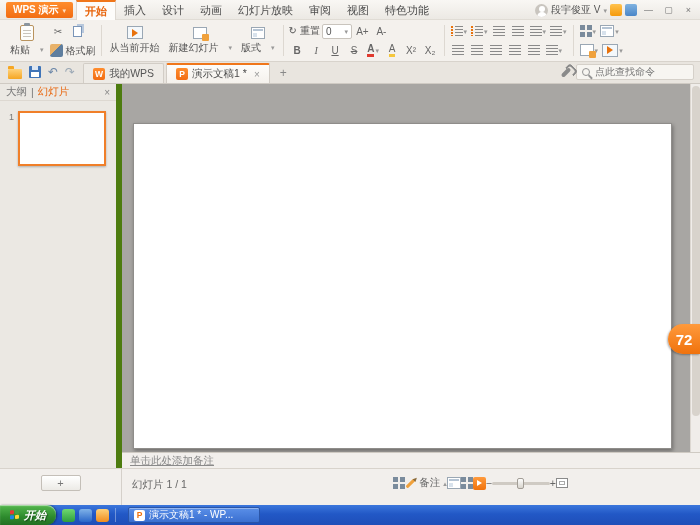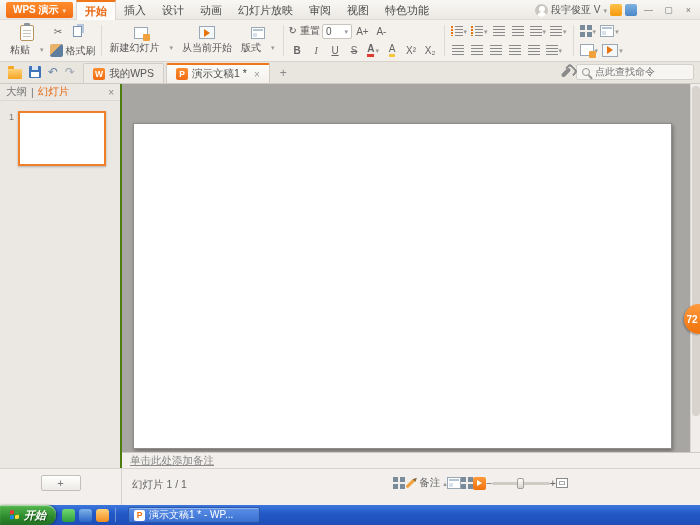--- a/index.html
+++ b/index.html
@@ -97,21 +97,21 @@
   .newtab { width:17px; height:17px; margin:0 0 2px 3px; display:flex; align-items:center; justify-content:center;
     color:#888; font-size:12px; border-radius:2px; }
   .tb-right2 { margin-left:auto; display:flex; align-items:center; gap:8px; padding:0 6px 3px 0; }
   .searchbox { display:flex; align-items:center; gap:5px; width:118px; height:16px; padding:0 5px;
     border:1px solid #d5d0c9; background:#f7f5f1; border-radius:2px; }
   .searchbox input { border:none; outline:none; background:transparent; width:86px; font-size:10px; color:#777;
     font-family:Liberation Mono, monospace; }
 
   
   #sidebar { position:absolute; left:0; top:84px; width:122px; height:384px;
-    background:#ebe8e3; border-right:2px solid #4d7c0f; }
+    background:#ebe8e3; border-right:6px solid #4d7c0f; }
   .sb-head { height:17px; display:flex; align-items:center; gap:4px; padding:0 6px; font-size:10.5px;
     border-bottom:1px solid #ddd8d1; }
   .sb-head .on { color:#e8650d; font-weight:normal; }
   .sb-head .off { color:#777; }
   .sb-close { margin-left:auto; color:#888; font-size:10px; }
   .thumbrow { display:flex; margin-top:10px; }
   .thumbnum { width:18px; text-align:right; padding-right:4px; font-size:9px; color:#777; padding-top:1px; }
   .thumb { width:88px; height:55px; background:#fff; border:2px solid #f07f29; box-shadow:0 1px 2px rgba(0,0,0,.25); }
 
   
@@ -132,22 +132,22 @@
   .addslide { width:40px; height:16px; border:1px solid #c4bfb8; border-radius:2px; background:linear-gradient(#fff,#eceae6);
     color:#777; font-size:11px; line-height:13px; text-align:center; }
   .sb-ind { padding:9px 0 0 10px; font-size:10.5px; color:#666; }
   .sb-right { margin-left:auto; margin-right:132px; display:flex; align-items:center; padding-top:7px; }
   .sbtn { display:flex; align-items:center; gap:3px; color:#666; font-size:10.5px; }
   .zoomtrack { width:58px; height:3px; background:#cfcac3; border-radius:2px; position:relative; }
   .zoomthumb { position:absolute; left:25px; top:-4px; width:7px; height:11px;
     background:linear-gradient(#fdfdfd,#d8d4cd); border:1px solid #a29d96; border-radius:2px; }
 
   
-  #badge { position:absolute; right:0; top:304px; width:16px; height:30px; background:linear-gradient(#ff9a3c,#f0720c);
-    border-radius:15px 0 0 15px; color:#fff; font-size:10px; font-weight:bold;
+  #badge { position:absolute; right:0; top:324px; width:32px; height:30px; background:linear-gradient(#ff9a3c,#f0720c);
+    border-radius:15px 0 0 15px; color:#fff; font-size:15px; font-weight:bold;
     display:flex; align-items:center; justify-content:center; z-index:30; box-shadow:-1px 1px 2px rgba(0,0,0,.3); }
 
   
   #taskbar { position:absolute; left:0; top:505px; width:700px; height:20px;
     background:linear-gradient(#3c77dc,#2258c6 45%,#1e4eb8); z-index:40; }
   .startbtn { position:absolute; left:0; top:0; height:20px; width:56px;
     background:linear-gradient(#55b84e,#2d8a2d 60%,#237023); border-radius:0 9px 9px 0;
     display:flex; align-items:center; justify-content:center; gap:4px; color:#fff;
     font-weight:bold; font-style:italic; font-size:11px; box-shadow:inset 0 1px 1px rgba(255,255,255,.55),1px 0 2px rgba(0,0,0,.4);
     text-shadow:1px 1px 1px rgba(0,0,0,.4); }
@@ -232,30 +232,30 @@
         <div class="label-btn">
           <span class="ic ic-brush"></span>
           <span>格式刷</span>
         </div>
       </div>
     </div>
     <div class="rsep"></div>
 
     <div class="rgroup">
       <div class="bigbtn">
+        <span class="ic ic-show"></span>
+        <span class="lbl">
+            <span>从当前开始</span>
+          </span>
+      </div>
+      <div class="bigbtn">
         <span class="ic ic-newslide"></span>
         <span class="lbl">
             <span>新建幻灯片</span>
             <span class="caret">▾</span>
-          </span>
-      </div>
-      <div class="bigbtn">
-        <span class="ic ic-show"></span>
-        <span class="lbl">
-            <span>从当前开始</span>
           </span>
       </div>
       <div class="bigbtn">
         <span class="ic ic-layout"></span>
         <span class="lbl">
             <span>版式</span>
             <span class="caret">▾</span>
           </span>
       </div>
     </div>

